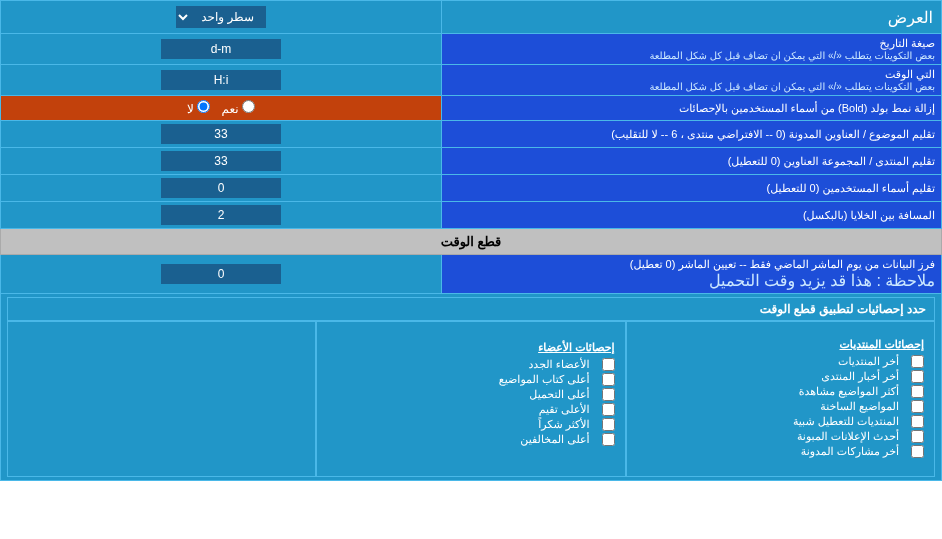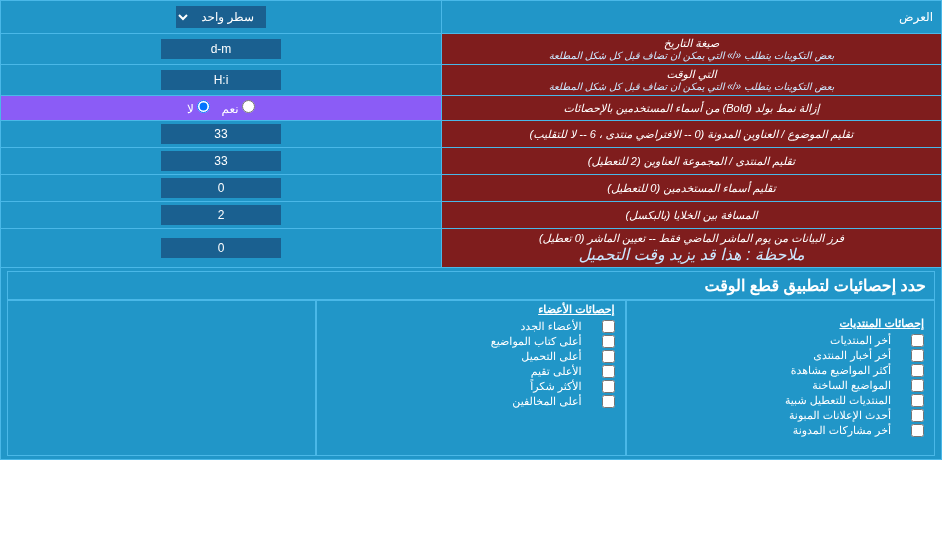--- a/index.html
+++ b/index.html
@@ -20,26 +20,25 @@
     }
 
     .row-data td {
       padding: 3px 6px;
       border: 1px solid #4ab8e8;
       color: #fff;
       vertical-align: middle;
     }
 
     .label-cell {
-      background: #7f1d1d;
-      color: #fff;
-      text-align: center;
+      background: #1d4ed8;
+      color: #fff;
+      text-align: right;
       padding: 4px 10px;
       font-size: 11px;
-      font-style: italic;
     }
 
     .input-cell {
       background: #2196c8;
       text-align: center;
     }
 
     .input-box {
       background: #1a6090;
       color: #fff;
@@ -62,42 +61,42 @@
     }
 
     .radio-cell {
       text-align: center;
       color: #fff;
     }
 
     .checkbox-item {
       display: flex;
       align-items: center;
-      gap: 20px;
+      gap: 12px;
       margin: 2px 0;
       direction: rtl;
     }
 
     .checkbox-item input[type="checkbox"] {
       accent-color: #fff;
     }
 
     .top-row {
       background: #2196c8;
     }
     .top-row td {
       padding: 5px 8px;
       border: 1px solid #4ab8e8;
       color: #fff;
     }
 
     .grand-label {
       text-align: right;
       color: #fff;
-      font-size: 12px;
+      font-size: 16px;
     }
 
     .grand-select {
       background: #1a6090;
       color: #fff;
       border: none;
       padding: 3px 8px;
       font-size: 12px;
     }
 
@@ -141,75 +140,78 @@
       <div>التي الوقت</div>
       <div style="font-size:10px; color:#cce8ff;">بعض التكوينات يتطلب «/» التي يمكن ان تضاف قبل كل شكل المطلعة</div>
     </td>
     <td class="input-cell">
       <input class="input-box" type="text" value="H:i" style="">
     </td>
   </tr>
 
   <tr class="row-data">
     <td class="label-cell">إزالة نمط بولد (Bold) من أسماء المستخدمين بالإحصائات</td>
-    <td class="radio-cell" style="background:#8b5cf6; text-align:center; padding:4px;">
+    <td class="radio-cell" style="background:#c2410c; text-align:center; padding:4px;">
       <span style="color:#fff; margin-left:8px;">
         <input type="radio" name="bold_remove" value="yes" style=""> نعم
       </span>
       <span style="color:#fff;">
         <input type="radio" name="bold_remove" value="no" checked="" style=""> لا
       </span>
     </td>
   </tr>
 
   <tr class="row-data">
     <td class="label-cell">تقليم الموضوع / العناوين المدونة (0 -- الافتراضي منتدى ، 6 -- لا للتقليب)</td>
     <td class="input-cell">
       <input class="input-box" type="text" value="33" style="">
     </td>
   </tr>
 
   <tr class="row-data">
-    <td class="label-cell">تقليم المنتدى / المجموعة العناوين (2 للتعطيل)</td>
+    <td class="label-cell">تقليم المنتدى / المجموعة العناوين (0 للتعطيل)</td>
     <td class="input-cell">
       <input class="input-box" type="text" value="33" style="">
     </td>
   </tr>
 
   <tr class="row-data">
     <td class="label-cell">تقليم أسماء المستخدمين (0 للتعطيل)</td>
     <td class="input-cell">
       <input class="input-box" type="text" value="0" style="">
     </td>
   </tr>
 
   <tr class="row-data">
     <td class="label-cell">المسافة بين الخلايا (بالبكسل)</td>
     <td class="input-cell">
       <input class="input-box" type="text" value="2" style="">
     </td>
   </tr>
 
+  <tr>
+    <td colspan="2" class="section-header">قطع الوقت</td>
+  </tr>
 
   <tr class="row-data">
     <td class="label-cell">
       <div>فرز البيانات من يوم الماشر الماضي فقط -- تعيين الماشر (0 تعطيل)</div>
       <div style="font-size:16px; color:#cce8ff;">ملاحظة : هذا قد يزيد وقت التحميل</div>
     </td>
     <td class="input-cell">
       <input class="input-box" type="text" value="0" style="">
     </td>
   </tr>
 
   <tr class="row-data">
     <td class="limit-cell" colspan="2" style="background:#2196c8;">
       <table width="100%" cellspacing="0" cellpadding="0">
         <tbody>
               <tr>
-          <td colspan="3" style="color:#fff; font-weight:bold; text-align:right; padding:4px 8px; font-size:16px;">حدد إحصائيات لتطبيق قطع الوقت</td>
+          <td colspan="3" style="color:#fff; font-weight:bold; text-align:right; padding:4px 8px; font-size:12px;">حدد إحصائيات لتطبيق قطع الوقت</td>
         </tr>
         <tr>
 
           <td style="vertical-align:top; padding:16px 10px; color:#fff; width:33%;">
             <div style="font-weight:bold; margin-bottom:4px; text-decoration:underline;">إحصائات المنتديات</div>
             <div class="checkbox-item">
               <input type="checkbox" style="">
               <span>أخر المنتديات</span>
             </div>
             <div class="checkbox-item">
@@ -231,21 +233,21 @@
             <div class="checkbox-item">
               <input type="checkbox" style="">
               <span>أحدث الإعلانات المبونة</span>
             </div>
             <div class="checkbox-item">
               <input type="checkbox" style="">
               <span>أخر مشاركات المدونة</span>
             </div>
           </td>
 
-          <td style="vertical-align:top; padding:2px 10px; color:#fff; width:33%;">
+          <td style="vertical-align:top; padding:19px 10px; color:#fff; width:33%;">
             <div style="font-weight:bold; margin-bottom:4px; text-decoration:underline;">إحصائات الأعضاء</div>
             <div class="checkbox-item">
               <input type="checkbox" style="">
               <span>الأعضاء الجدد</span>
             </div>
             <div class="checkbox-item">
               <input type="checkbox" style="">
               <span>أعلى كتاب المواضيع</span>
             </div>
             <div class="checkbox-item">

